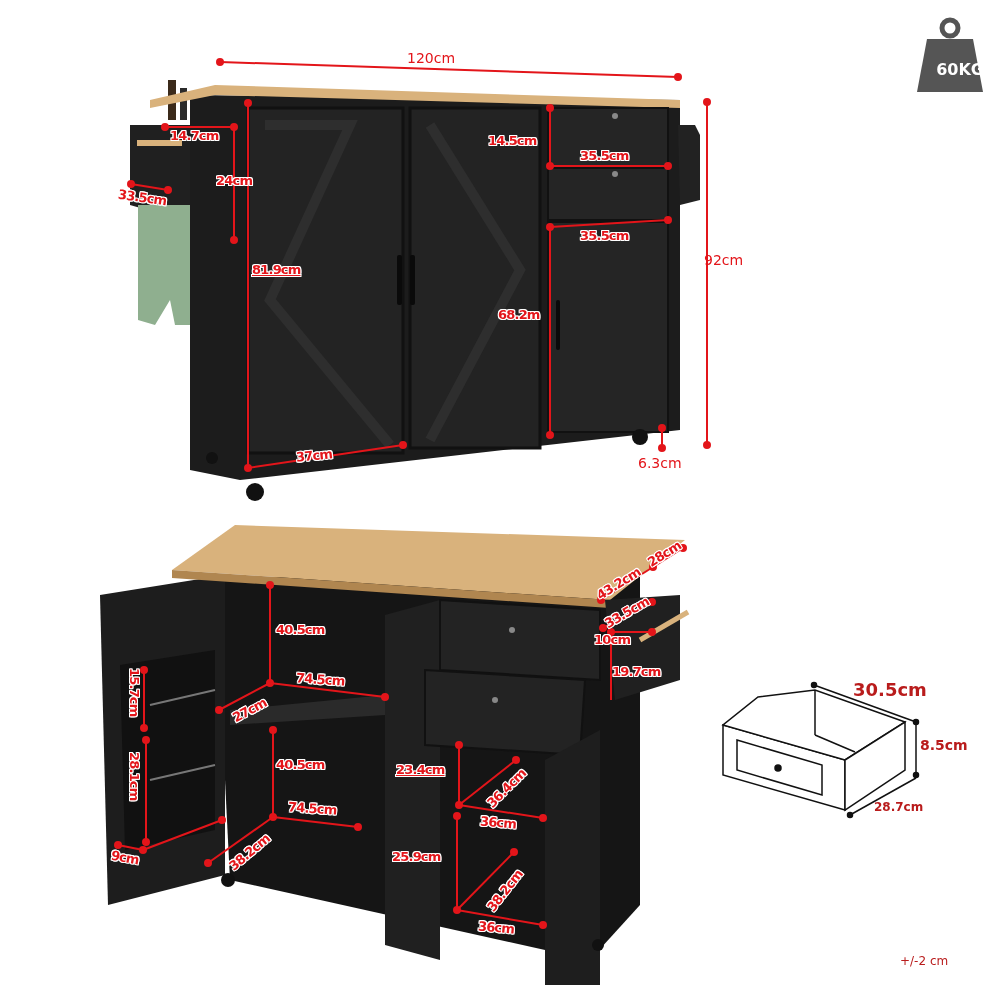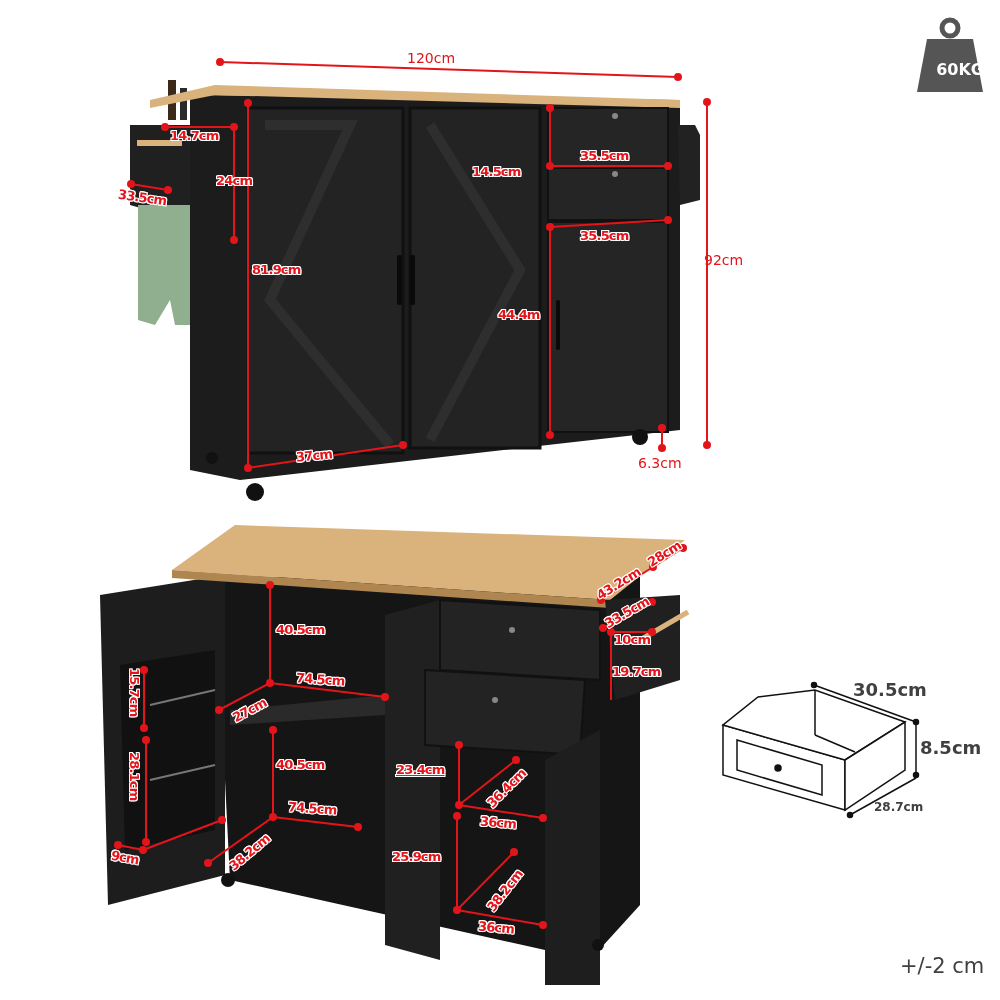--- a/index.html
+++ b/index.html
@@ -1,20 +1,20 @@
 <!DOCTYPE html>
 <html><head>
 <meta charset="utf-8">
 <style>
   html,body{margin:0;padding:0;background:#ffffff;}
   body{width:1000px;height:1000px;position:relative;overflow:hidden;font-family:"Liberation Sans",sans-serif;}
   .dim{position:absolute;font-family:"DejaVu Sans",sans-serif;font-weight:bold;font-size:13px;color:#e3151a;letter-spacing:-0.8px;white-space:nowrap;
        text-shadow:-1px -1px 0 #fff,1px -1px 0 #fff,-1px 1px 0 #fff,1px 1px 0 #fff,0 1px 0 #fff,0 -1px 0 #fff,1px 0 0 #fff,-1px 0 0 #fff;}
   .dim.plain{text-shadow:none;letter-spacing:0;font-weight:normal;font-size:14px;}
-  .blk{position:absolute;font-family:"DejaVu Sans",sans-serif;font-weight:bold;color:#404040;white-space:nowrap;}
+  .blk{position:absolute;font-family:"DejaVu Sans",sans-serif;font-weight:bold;color:#b91c1c;white-space:nowrap;}
   svg{position:absolute;left:0;top:0;}
   .weight{position:absolute;left:915px;top:14px;width:70px;height:80px;}
   .weight-label{position:absolute;left:920px;top:60px;width:64px;text-align:right;color:#fff;font-family:"DejaVu Sans",sans-serif;font-weight:bold;font-size:16px;}
 </style>
 </head>
 <body>
 
 <svg width="1000" height="1000" viewBox="0 0 1000 1000">
 
   <g>
@@ -196,46 +196,46 @@
   <circle cx="35" cy="14" r="8" fill="none" stroke="#555" stroke-width="5"></circle>
   <path d="M12 25 L58 25 L68 78 L2 78 Z" fill="#555"></path>
 </svg>
 <div class="weight-label">60KG</div>
 
 <div class="dim plain" style="left:407px;top:50px;">120cm</div>
 <div class="dim plain" style="left:704px;top:252px;">92cm</div>
 <div class="dim" style="left:170px;top:128px;text-align:right;">14.7cm</div>
 <div class="dim" style="left:184px;top:173px;padding-left:32px;">24cm</div>
 <div class="dim" style="left:118px;top:190px;transform:rotate(8deg);">33.5cm</div>
-<div class="dim" style="left:252px;top:262px;">81.9cm</div>
+<div class="dim" style="left:252px;top:262px;text-decoration:underline;">81.9cm</div>
 <div class="dim" style="left:296px;top:448px;transform:rotate(-6deg);">37cm</div>
-<div class="dim" style="left:472px;top:133px;margin-top:31px;">14.5cm</div>
+<div class="dim" style="left:488px;top:133px;">14.5cm</div>
 <div class="dim" style="left:580px;top:148px;">35.5cm</div>
 <div class="dim" style="left:580px;top:228px;">35.5cm</div>
-<div class="dim" style="left:498px;top:307px;">44.4m</div>
+<div class="dim" style="left:498px;top:307px;">68.2m</div>
 <div class="dim plain" style="left:638px;top:455px;">6.3cm</div>
 
 <div class="dim" style="left:594px;top:590px;transform:rotate(-32deg);transform-origin:left top;">43.2cm</div>
 <div class="dim" style="left:645px;top:557px;transform:rotate(-32deg);transform-origin:left top;">28cm</div>
 <div class="dim" style="left:602px;top:618px;transform:rotate(-30deg);transform-origin:left top;">33.5cm</div>
-<div class="dim" style="left:614px;top:632px;">10cm</div>
+<div class="dim" style="left:594px;top:632px;">10cm</div>
 <div class="dim" style="left:612px;top:664px;">19.7cm</div>
 <div class="dim" style="left:276px;top:622px;">40.5cm</div>
 <div class="dim" style="left:296px;top:672px;transform:rotate(4deg);">74.5cm</div>
 <div class="dim" style="left:230px;top:712px;transform:rotate(-28deg);transform-origin:left top;">27cm</div>
 <div class="dim" style="left:276px;top:757px;">40.5cm</div>
 <div class="dim" style="left:288px;top:801px;transform:rotate(4deg);">74.5cm</div>
 <div class="dim" style="left:226px;top:862px;transform:rotate(-40deg);transform-origin:left top;">38.2cm</div>
 <div class="dim" style="left:142px;top:668px;transform:rotate(90deg);transform-origin:left top;">15.7cm</div>
 <div class="dim" style="left:142px;top:752px;transform:rotate(90deg);transform-origin:left top;">28.1cm</div>
 <div class="dim" style="left:111px;top:850px;transform:rotate(10deg);">9cm</div>
 <div class="dim" style="left:396px;top:762px;text-decoration:underline;">23.4cm</div>
 <div class="dim" style="left:484px;top:800px;transform:rotate(-45deg);transform-origin:left top;">36.4cm</div>
 <div class="dim" style="left:480px;top:815px;transform:rotate(5deg);">36cm</div>
 <div class="dim" style="left:392px;top:849px;">25.9cm</div>
 <div class="dim" style="left:484px;top:905px;transform:rotate(-52deg);transform-origin:left top;">38.2cm</div>
 <div class="dim" style="left:478px;top:920px;transform:rotate(5deg);">36cm</div>
 
 <div class="blk" style="left:853px;top:679px;font-size:18px;">30.5cm</div>
-<div class="blk" style="left:920px;top:737px;font-size:18px;">8.5cm</div>
+<div class="blk" style="left:920px;top:737px;font-size:14px;">8.5cm</div>
 <div class="blk" style="left:874px;top:800px;font-size:12px;">28.7cm</div>
 
-<div class="blk" style="left:900px;top:954px;font-size:21px;font-weight:normal;">+/-2 cm</div>
+<div class="blk" style="left:900px;top:954px;font-size:12px;font-weight:normal;">+/-2 cm</div>
 
 </body></html>

